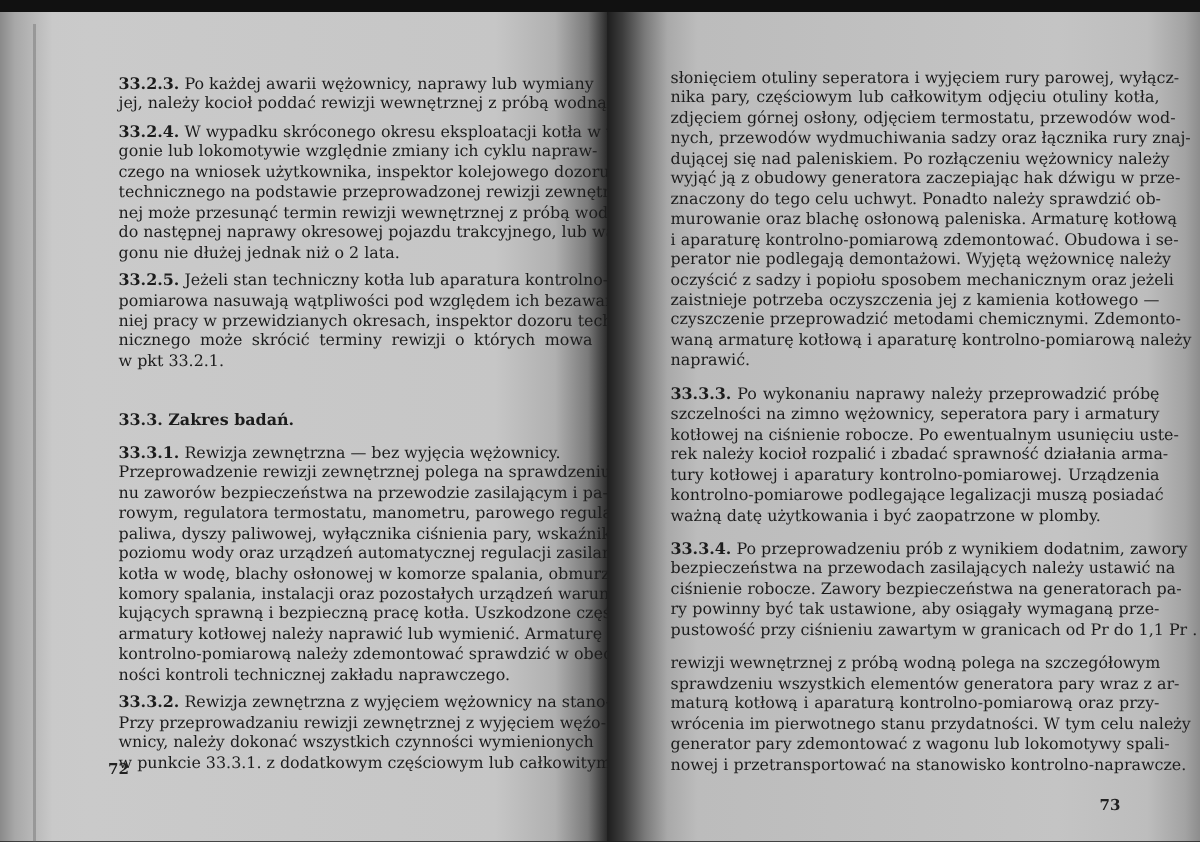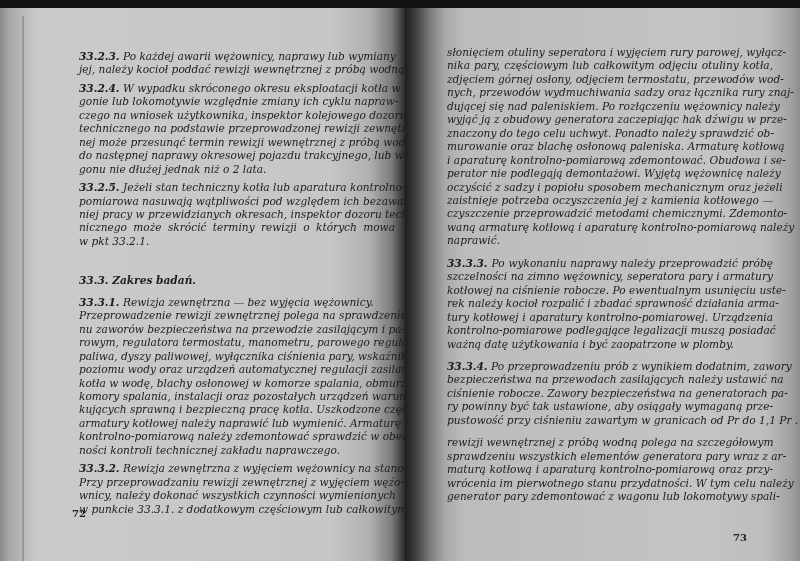--- a/index.html
+++ b/index.html
@@ -5,21 +5,21 @@
   html, body { margin:0; padding:0; }
   body { width:800px; height:561px; overflow:hidden; background:#1a1a1a; position:relative; font-family:"DejaVu Serif", serif; }
   .spread { position:absolute; left:0; top:0; width:800px; height:561px; }
   .page { position:absolute; top:8px; bottom:0; background:#c4c4c4; overflow:hidden; }
   .page.left { left:0; width:405px;
     background: linear-gradient(to right, #8a8a8a 0px, #a8a8a8 10px, #b8b8b8 22px, #c9c9c9 35px, #cacaca 60px, #c6c6c6 330px, #b0b0b0 370px, #7a7a7a 392px, #2a2a2a 405px); }
   .page.right { left:405px; width:395px;
     background: linear-gradient(to right, #1e1e1e 0px, #3c3c3c 10px, #7a7a7a 25px, #a9a9a9 40px, #bcbcbc 60px, #c4c4c4 300px, #bdbdbd 360px, #a3a3a3 385px, #8d8d8d 395px); padding-left: 44px; }
   .topbar { position:absolute; left:0; top:0; width:800px; height:10px; background:#111; }
   .spine-line { position:absolute; left:22px; top:8px; bottom:0; width:2px; background:#8a8a8a; opacity:.7; }
-  .col { position:absolute; color:#1c1c1c; font-size:10.6px; line-height:13.45px; text-align:justify;font-style:italic; }
+  .col { position:absolute; color:#1c1c1c; font-size:10.6px; line-height:13.45px; text-align:justify; }
   .left .col { left:79px; width:316px; top:42px; }
   .right .col { left:42px; width:326px; top:38px; }
   .para { margin:0 0 5px 0; }
   .para .num { font-weight:bold; }
   .line { display:block; text-align:justify; text-align-last:justify; white-space:nowrap; }
   .line.last { text-align-last:left; }
   .heading { font-weight:bold; margin-top:26px; margin-bottom:8px; }
   .pagenum { position:absolute; font-size:10px; font-weight:bold; color:#222; }
   .left .pagenum { left:72px; top:500px; }
   .right .pagenum { left:328px; top:524px; }
@@ -122,17 +122,18 @@
         <span class="line">ry powinny być tak ustawione, aby osiągały wymaganą prze-</span>
         <span class="line last">pustowość przy ciśnieniu zawartym w granicach od Pr do 1,1 Pr .</span>
       </div>
 
       <div class="para" style="margin-top:9px">
         <span class="line">rewizji wewnętrznej z próbą wodną polega na szczegółowym</span>
         <span class="line">sprawdzeniu wszystkich elementów generatora pary wraz z ar-</span>
         <span class="line">maturą kotłową i aparaturą kontrolno-pomiarową oraz przy-</span>
         <span class="line">wrócenia im pierwotnego stanu przydatności. W tym celu należy</span>
         <span class="line">generator pary zdemontować z wagonu lub lokomotywy spali-</span>
+        <span class="line">nowej i przetransportować na stanowisko kontrolno-naprawcze.</span>
       </div>
     </div>
     <div class="pagenum">73</div>
   </div>
 </div>
 
 </body></html>

